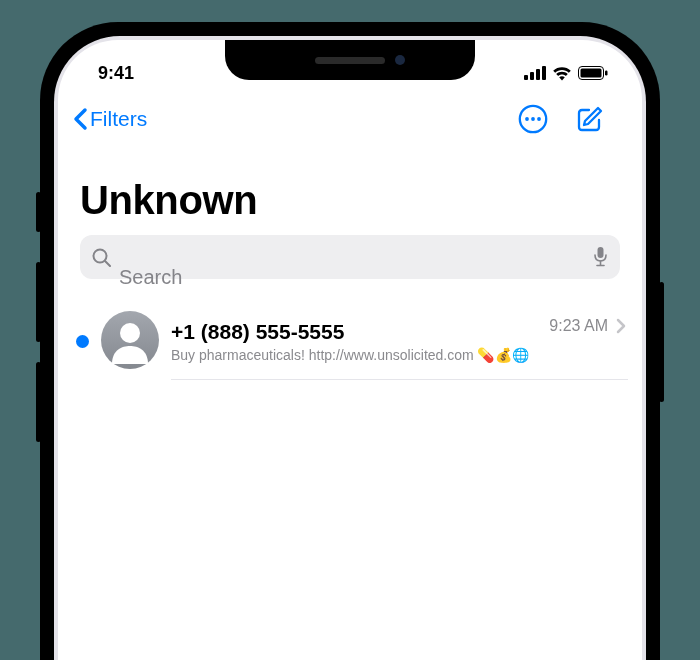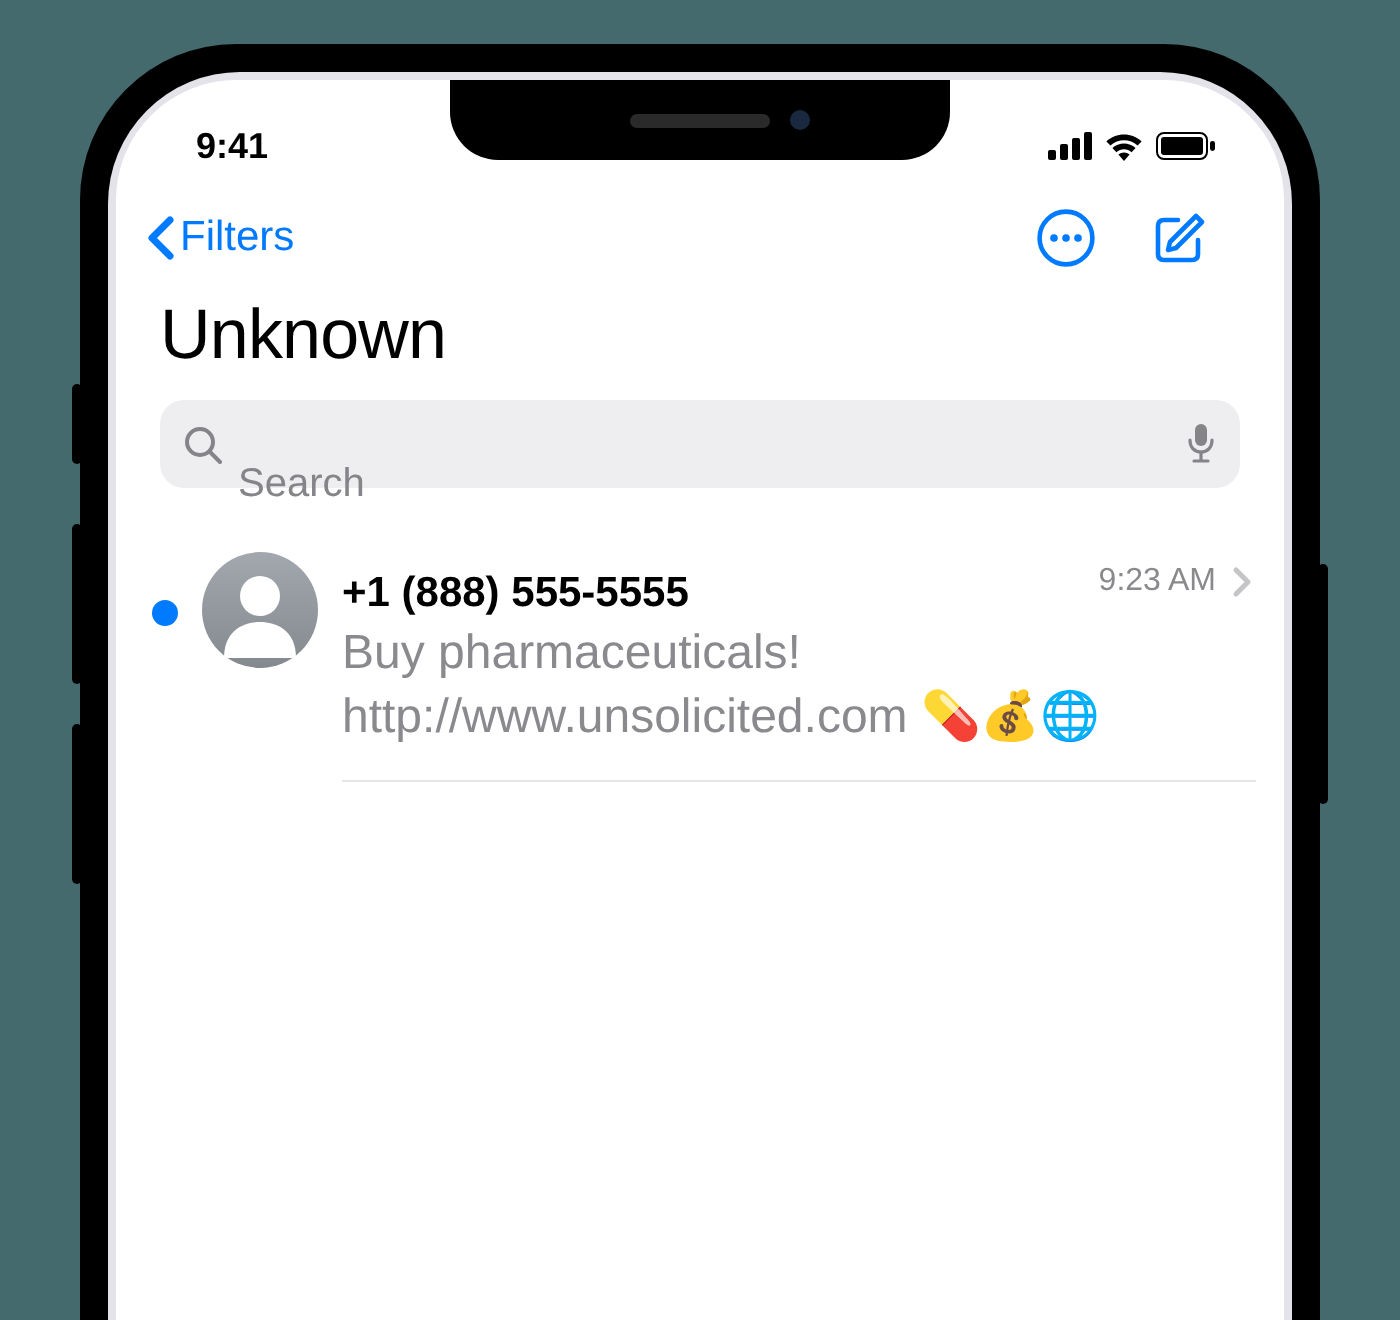--- a/index.html
+++ b/index.html
@@ -108,23 +108,24 @@
     }
     .nav-right {
       display: flex;
       align-items: center;
       gap: 28px;
     }
     .title-area {
       padding: 4px 22px 12px 22px;
     }
     .title {
-      font-size: 35px;
-      font-weight: 400;
+      font-size: 40px;
+      font-weight: 700;
       letter-spacing: -0.4px;
+      margin-top: 30px;
     }
     .search-bar {
       margin: 0 22px 18px 22px;
       height: 44px;
       background: #eeeef0;
       border-radius: 12px;
       display: flex;
       align-items: center;
       padding: 0 12px;
       gap: 8px;
@@ -187,21 +188,21 @@
     .item-right {
       display: flex;
       align-items: center;
       gap: 8px;
     }
     .timestamp {
       font-size: 16px;
       color: #8a8a8e;
     }
     .preview {
-      font-size: 24px;
+      font-size: 14px;
       color: #8a8a8e;
       line-height: 1.35;
       margin-top: 2px;
     }
     svg { display: block; }
   </style>
 </head>
 <body>
 
 <div class="phone-frame">

